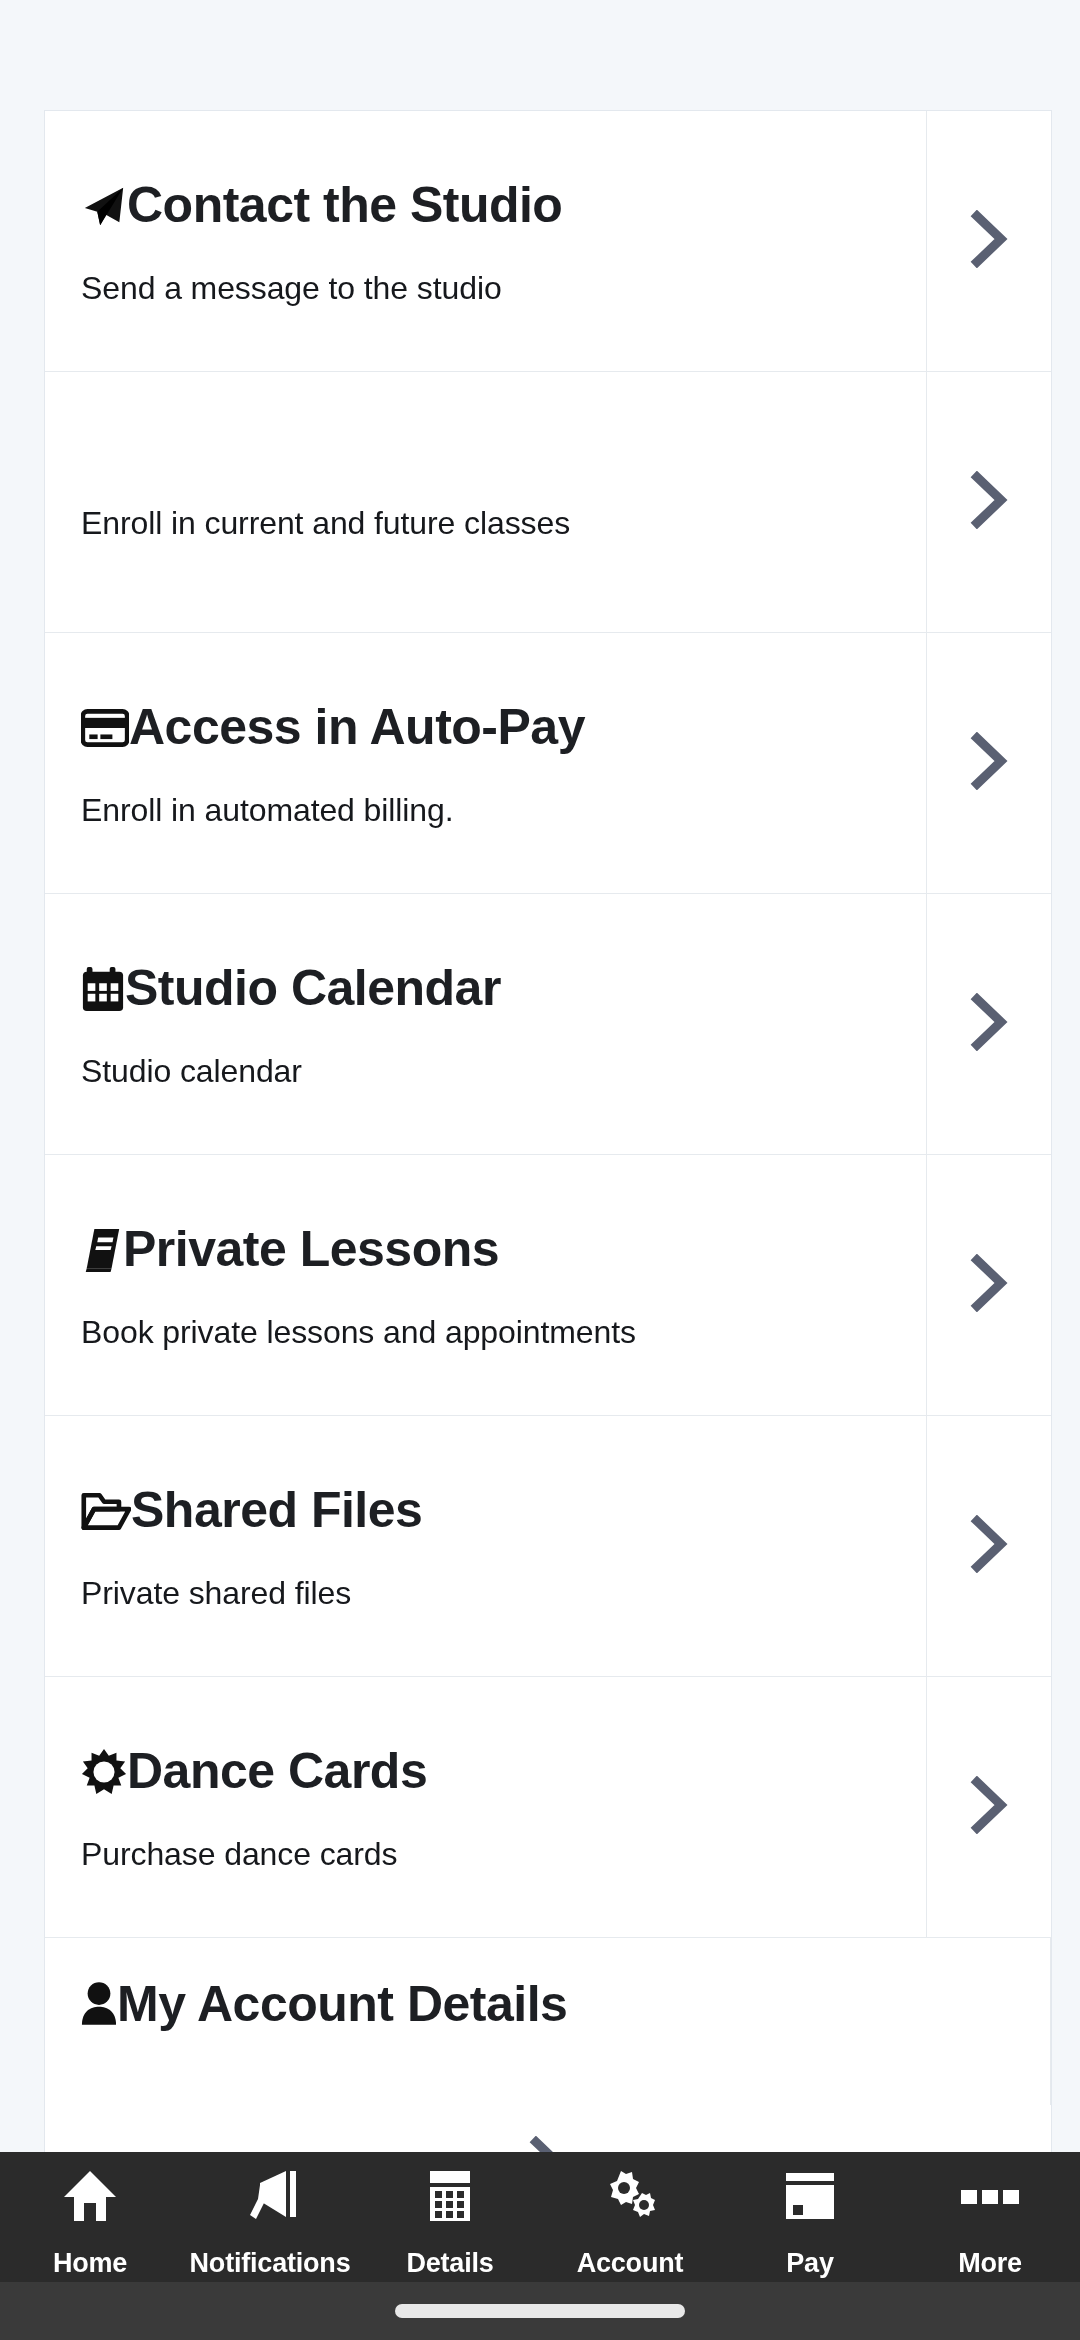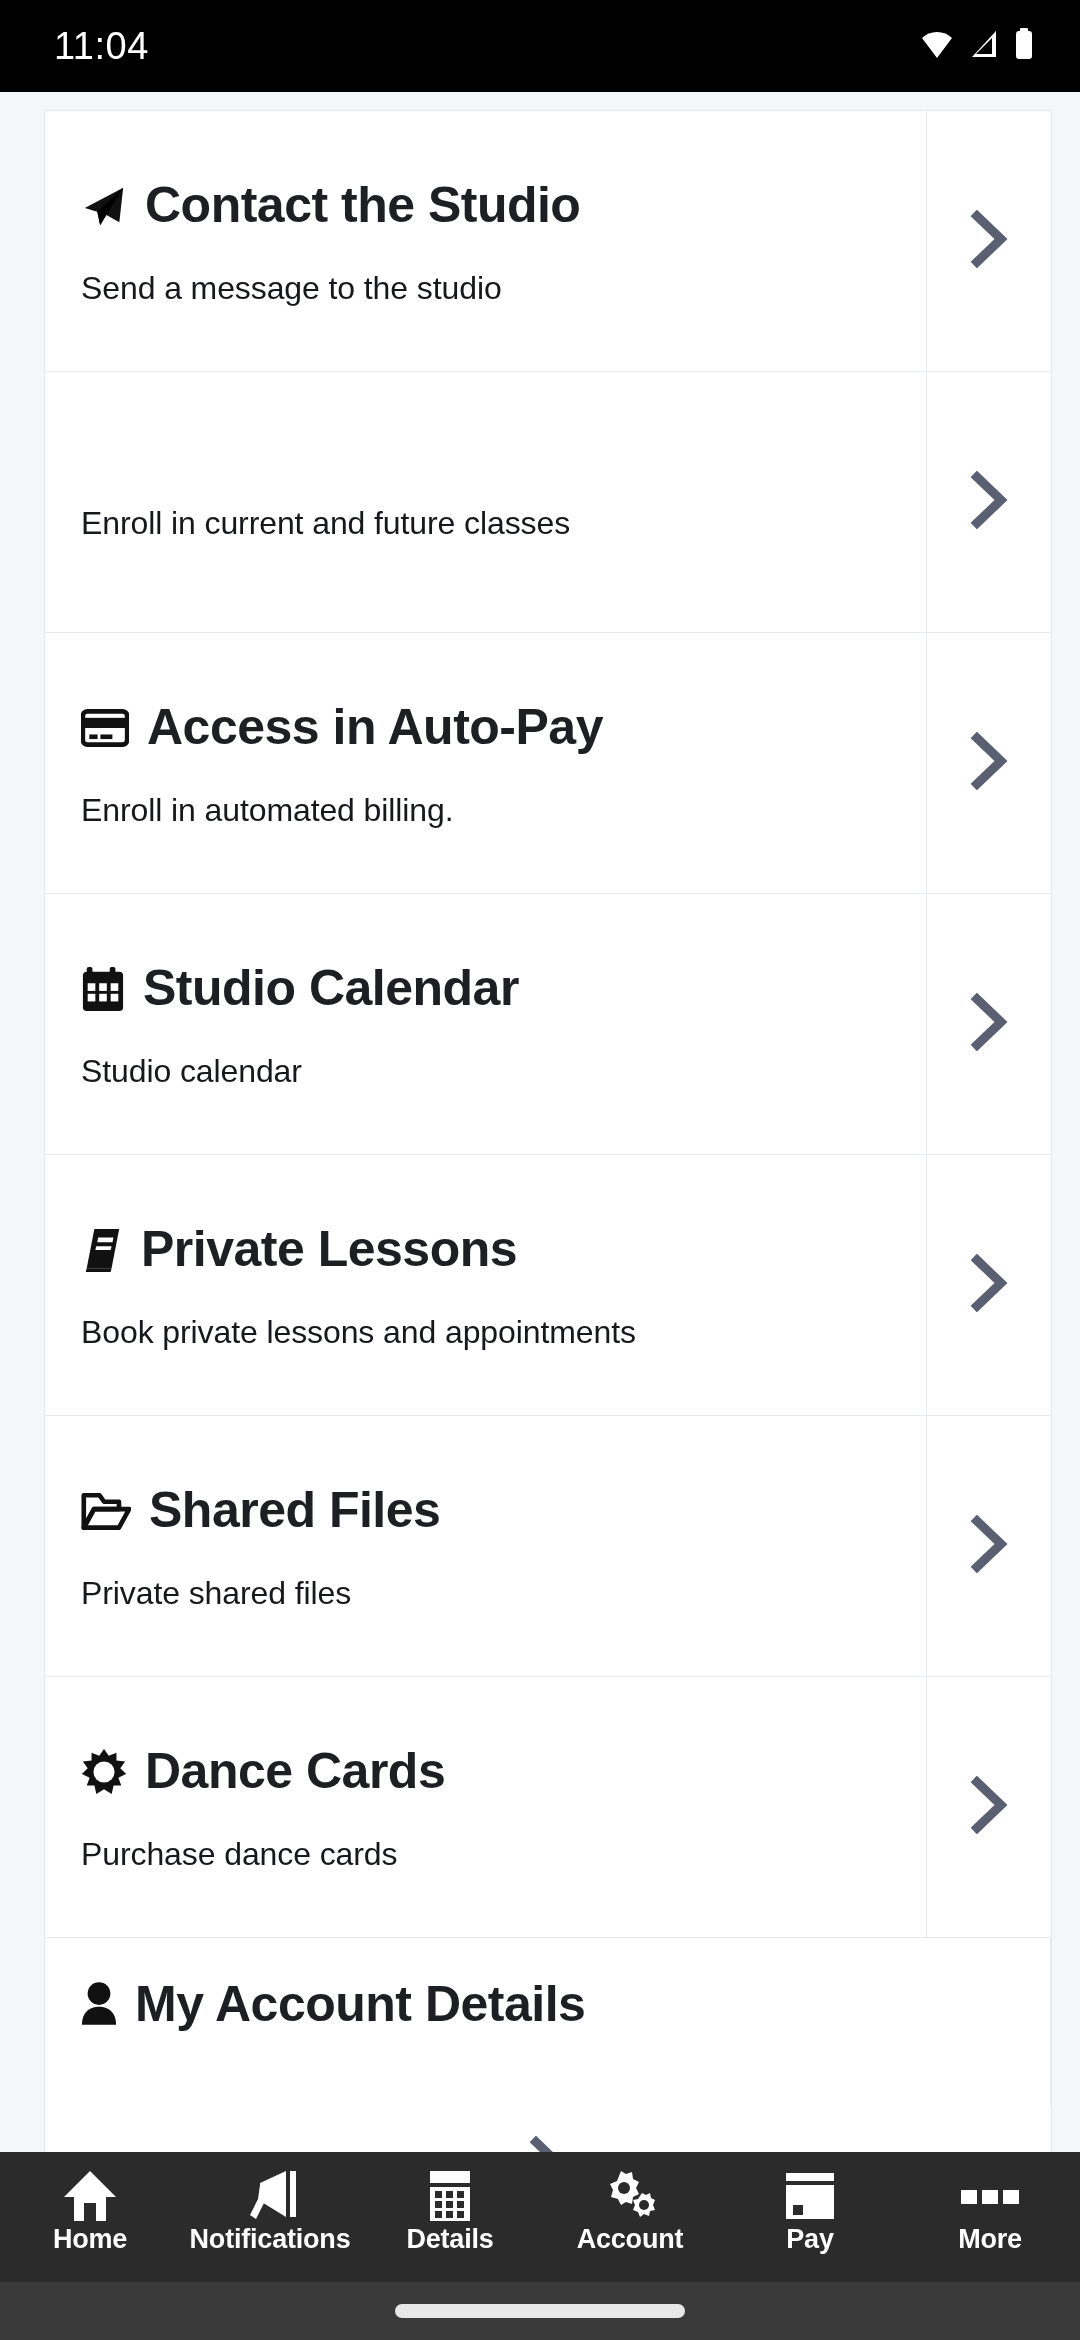--- a/index.html
+++ b/index.html
@@ -39,21 +39,21 @@
     background:#fff;
   }
   .row:last-child { border-bottom:none;flex-direction:column; }
   .row-main {
     flex:1 1 auto;
     padding:40px 0 36px 36px;
     display:flex; flex-direction:column; justify-content:center;
     border-right:1px solid #e6eaee;
   }
   .row-title {
-    display:flex; align-items:center; gap:18px;
+    display:flex; align-items:center; 
     font-size:50px; font-weight:700; color:#1d1f23;
     letter-spacing:-0.5px; line-height:1.05;
     white-space:nowrap;
   }
   .row-sub {
     margin-top:38px;
     font-size:32px; font-weight:400; color:#16181c;
     letter-spacing:-0.1px;
   }
   .row-chev {
@@ -70,61 +70,38 @@
     height:188px; background:#2b2b2b;
     display:flex; flex-direction:column;
   }
   .nav-items {
     flex:0 0 130px;
     display:flex; align-items:flex-start; justify-content:space-around;
     padding-top:16px;
   }
   .nav-item {
     width:166px;
-    display:flex; flex-direction:column; align-items:center; gap:0;
+    display:flex; flex-direction:column; align-items:center; gap:24px;
     color:#fff;
   }
   .nav-ico { height:56px; display:flex; align-items:center; justify-content:center; }
   .nav-label { font-size:27px; font-weight:700; color:#fff; letter-spacing:-.2px; }
   .gesture-area {
     flex:1 1 auto; background:#3a3a3a;
     display:flex; align-items:center; justify-content:center;
   }
   .gesture-bar {
     width:290px; height:14px; border-radius:7px; background:#e8e8e8;
   }
 </style>
 </head>
 <body>
 
 <div id="screen">
 
-  <div class="statusbar">
-    <div class="status-time">11:04</div>
-    <div class="status-icons">
-      <span class="si">
-        <svg width="34" height="30" viewBox="0 0 34 30">
-            <path d="M17 29 L2 9 C6 5 11 3 17 3 C23 3 28 5 32 9 Z" fill="#fff"></path>
-          </svg>
-      </span>
-      <span class="si">
-        <svg width="32" height="30" viewBox="0 0 32 30">
-            <path d="M28 2 L28 28 L4 28 Z" fill="#fff"></path>
-            <path d="M25 8 L25 25 L8 25 Z" fill="#000"></path>
-            <path d="M28 2 L28 28 L24 28 L24 9 Z" fill="#fff"></path>
-          </svg>
-      </span>
-      <span class="si">
-        <svg width="20" height="32" viewBox="0 0 20 32">
-            <rect x="6" y="0" width="8" height="4" rx="1" fill="#fff"></rect>
-            <rect x="2" y="3" width="16" height="28" rx="3" fill="#fff"></rect>
-          </svg>
-      </span>
-    </div>
-  </div>
 
   <div class="content">
     <div class="card-stack">
 
       <div class="row">
         <div class="row-main">
           <div class="row-title">
             <span class="ticon">
               <svg width="46" height="46" viewBox="0 0 48 48">
                   <path d="M44 5 L4 26 L17 30 L20 44 L26 33 L40 41 Z" fill="#111"></path>

